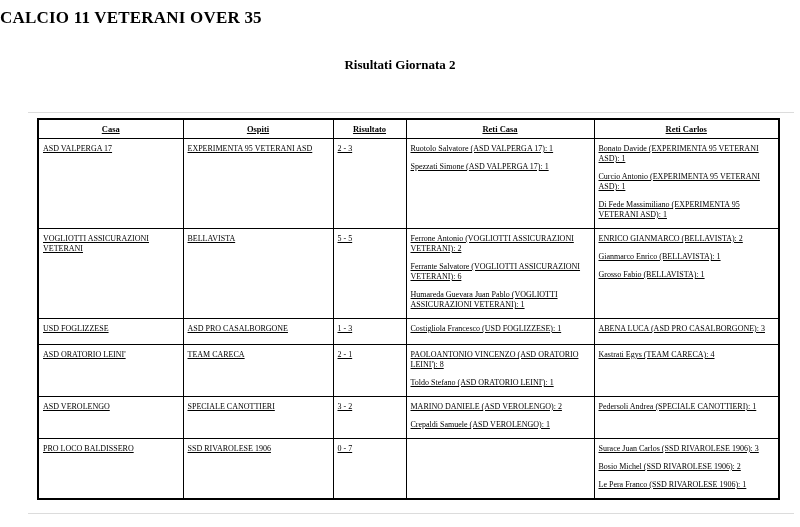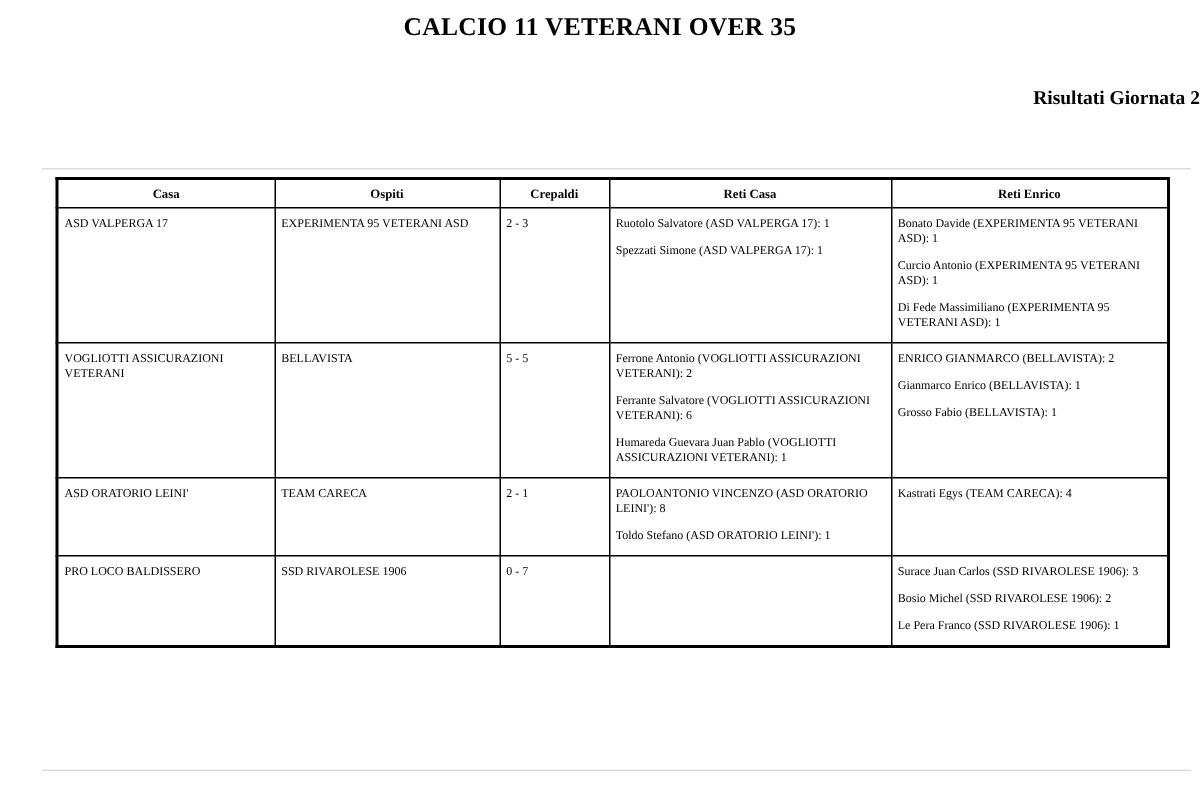--- a/index.html
+++ b/index.html
@@ -13,31 +13,31 @@
     position: relative;
     font-family: "Liberation Serif", serif;
     color: #000000;
     overflow: hidden;
   }
   .title {
     position: absolute;
     top: 8px;
     left: 0;
     width: 800px;
-    text-align: center;
+    text-align: left;
     font-size: 17px;
     font-weight: bold;
     letter-spacing: 0.2px;
   }
   .subtitle {
     position: absolute;
     top: 57px;
     left: 0;
     width: 800px;
-    text-align: right;
+    text-align: center;
     font-size: 13px;
     font-weight: bold;
   }
   .artifact-line {
     position: absolute;
     left: 28px;
     width: 766px;
     height: 1px;
     background: #dcdcdc;
   }
@@ -50,20 +50,21 @@
     width: 741px;
     border-collapse: collapse;
     table-layout: fixed;
     border: 2px solid #000;
   }
   th, td {
     border: 1px solid #000;
     font-size: 8px;
     padding: 0 4px;
     overflow: hidden;
+    text-decoration: underline;
   }
   thead th {
     font-size: 8.5px;
     font-weight: bold;
     height: 16px;
     vertical-align: middle;
     padding: 1px 4px;
   }
   tbody td {
     vertical-align: top;
@@ -98,23 +99,23 @@
     <col style="width:145px">
     <col style="width:150px">
     <col style="width:73px">
     <col style="width:188px">
     <col style="width:185px">
   </colgroup>
   <thead>
     <tr>
       <th>Casa</th>
       <th>Ospiti</th>
-      <th>Crepaldi</th>
+      <th>Risultato</th>
       <th>Reti Casa</th>
-      <th>Reti Enrico</th>
+      <th>Reti Carlos</th>
     </tr>
   </thead>
   <tbody>
       <tr>
         <td>ASD VALPERGA 17</td>
         <td>EXPERIMENTA 95 VETERANI ASD</td>
         <td>2 - 3</td>
         <td>
           <div class="goal">Ruotolo Salvatore (ASD VALPERGA 17): 1</div>
           <div class="goal">Spezzati Simone (ASD VALPERGA 17): 1</div>
@@ -134,29 +135,52 @@
           <div class="goal">Ferrante Salvatore (VOGLIOTTI ASSICURAZIONI VETERANI): 6</div>
           <div class="goal">Humareda Guevara Juan Pablo (VOGLIOTTI ASSICURAZIONI VETERANI): 1</div>
         </td>
         <td>
           <div class="goal">ENRICO GIANMARCO (BELLAVISTA): 2</div>
           <div class="goal">Gianmarco Enrico (BELLAVISTA): 1</div>
           <div class="goal">Grosso Fabio (BELLAVISTA): 1</div>
         </td>
       </tr>
       <tr>
+        <td>USD FOGLIZZESE</td>
+        <td>ASD PRO CASALBORGONE</td>
+        <td>1 - 3</td>
+        <td>
+          <div class="goal">Costigliola Francesco (USD FOGLIZZESE): 1</div>
+        </td>
+        <td>
+          <div class="goal">ABENA LUCA (ASD PRO CASALBORGONE): 3</div>
+        </td>
+      </tr>
+      <tr>
         <td>ASD ORATORIO LEINI'</td>
         <td>TEAM CARECA</td>
         <td>2 - 1</td>
         <td>
           <div class="goal">PAOLOANTONIO VINCENZO (ASD ORATORIO LEINI'): 8</div>
           <div class="goal">Toldo Stefano (ASD ORATORIO LEINI'): 1</div>
         </td>
         <td>
           <div class="goal">Kastrati Egys (TEAM CARECA): 4</div>
+        </td>
+      </tr>
+      <tr>
+        <td>ASD VEROLENGO</td>
+        <td>SPECIALE CANOTTIERI</td>
+        <td>3 - 2</td>
+        <td>
+          <div class="goal">MARINO DANIELE (ASD VEROLENGO): 2</div>
+          <div class="goal">Crepaldi Samuele (ASD VEROLENGO): 1</div>
+        </td>
+        <td>
+          <div class="goal">Pedersoli Andrea (SPECIALE CANOTTIERI): 1</div>
         </td>
       </tr>
       <tr>
         <td>PRO LOCO BALDISSERO</td>
         <td>SSD RIVAROLESE 1906</td>
         <td>0 - 7</td>
         <td></td>
         <td>
           <div class="goal">Surace Juan Carlos (SSD RIVAROLESE 1906): 3</div>
           <div class="goal">Bosio Michel (SSD RIVAROLESE 1906): 2</div>

